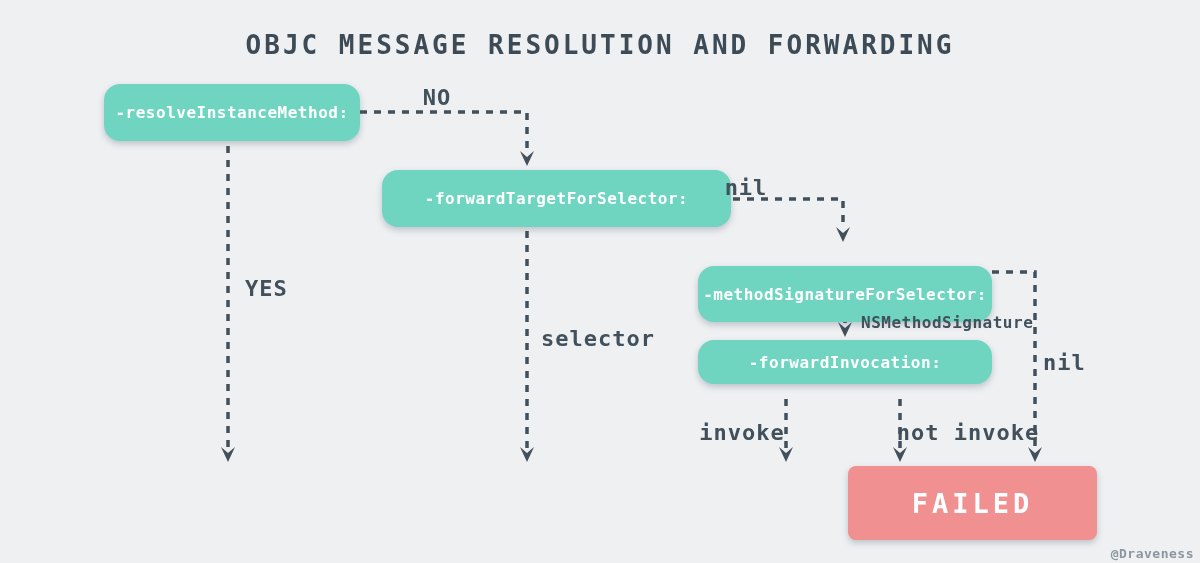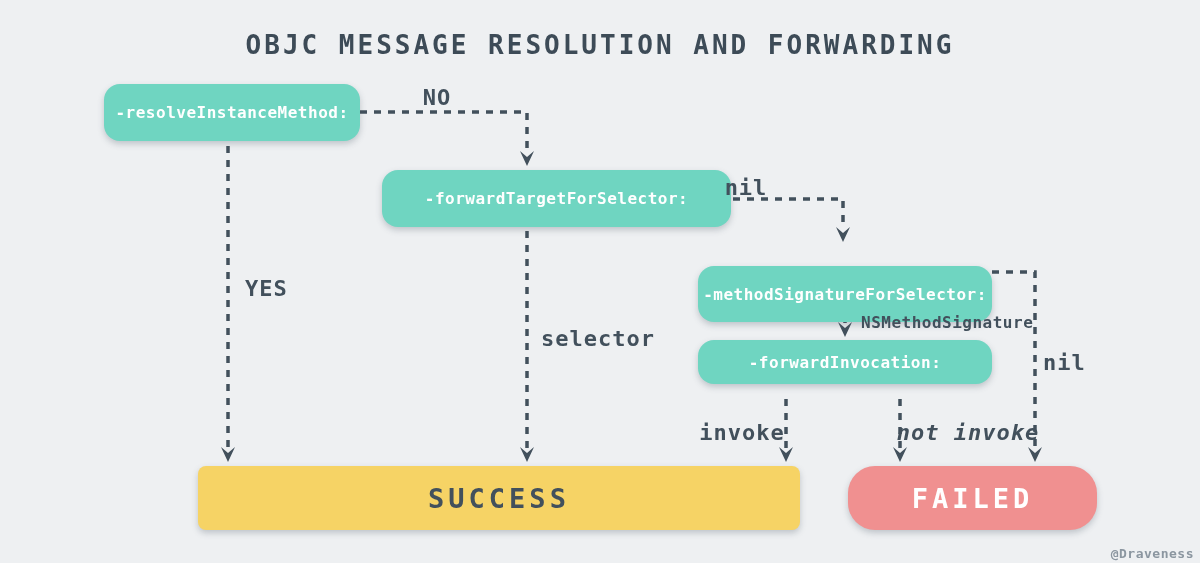--- a/index.html
+++ b/index.html
@@ -105,35 +105,34 @@
   </svg>
 
   <div class="node teal" style="left:104px; top:84px; width:256px; height:57px;">-resolveInstanceMethod:</div>
 
   <div class="node teal" style="left:382px; top:170px; width:349px; height:57px;">-forwardTargetForSelector:</div>
 
   <div class="node teal" style="left:698px; top:246px; width:294px; height:56px;margin-top:20px;">-methodSignatureForSelector:</div>
 
   <div class="node teal" style="left:698px; top:340px; width:294px; height:44px;">-forwardInvocation:</div>
 
-  <div class="node big yellow" style="left:198px; top:466px; width:602px; height:64px;">SUCCESS</div>
 
-  <div class="node big red" style="left:848px; top:466px; width:249px; height:64px;border-radius:27px;">FAILED</div>
+  <div class="node big red" style="left:848px; top:466px; width:249px; height:74px;">FAILED</div>
 
   <div class="edge-label centered" style="left:437px; top:97px;">NO</div>
 
   <div class="edge-label vcenter" style="left:245px; top:288px;">YES</div>
 
   <div class="edge-label centered" style="left:746px; top:187px;">nil</div>
 
   <div class="edge-label vcenter" style="left:541px; top:338px;">selector</div>
 
   <div class="edge-label vcenter small" style="left:861px; top:322px;">NSMethodSignature</div>
 
   <div class="edge-label vcenter" style="left:1043px; top:362px;">nil</div>
 
   <div class="edge-label centered" style="left:742px; top:432px;">invoke</div>
 
-  <div class="edge-label centered" style="left:968px; top:432px;font-style:italic;">not invoke</div>
+  <div class="edge-label centered" style="left:968px; top:432px;">not invoke</div>
 
   <div class="watermark">@Draveness</div>
 
 </div>
 
 </body></html>

